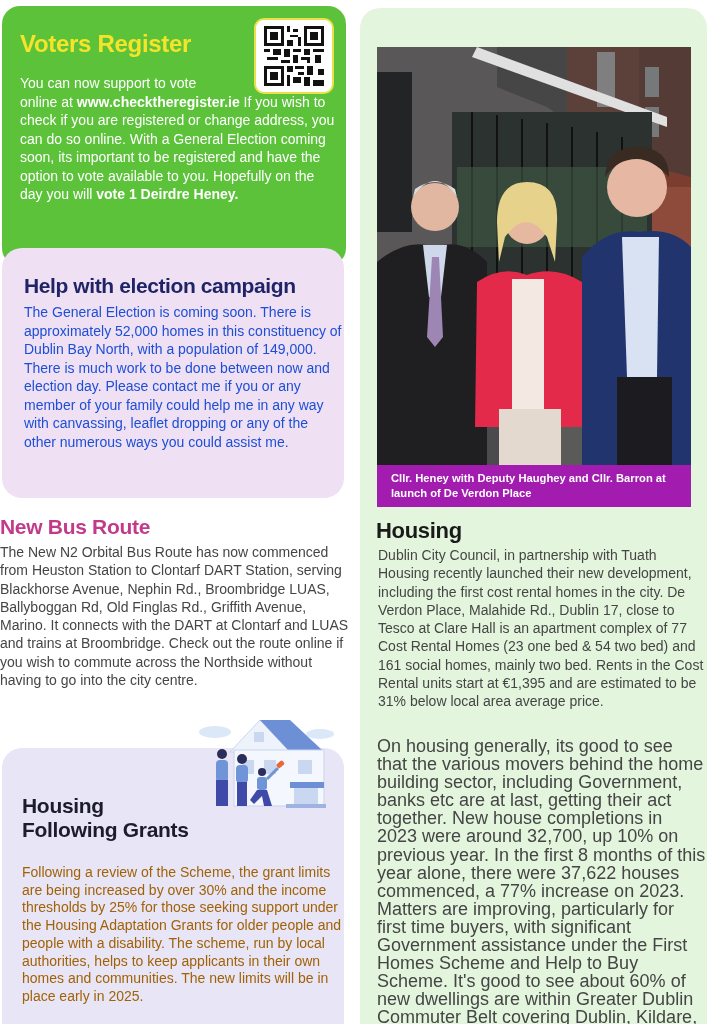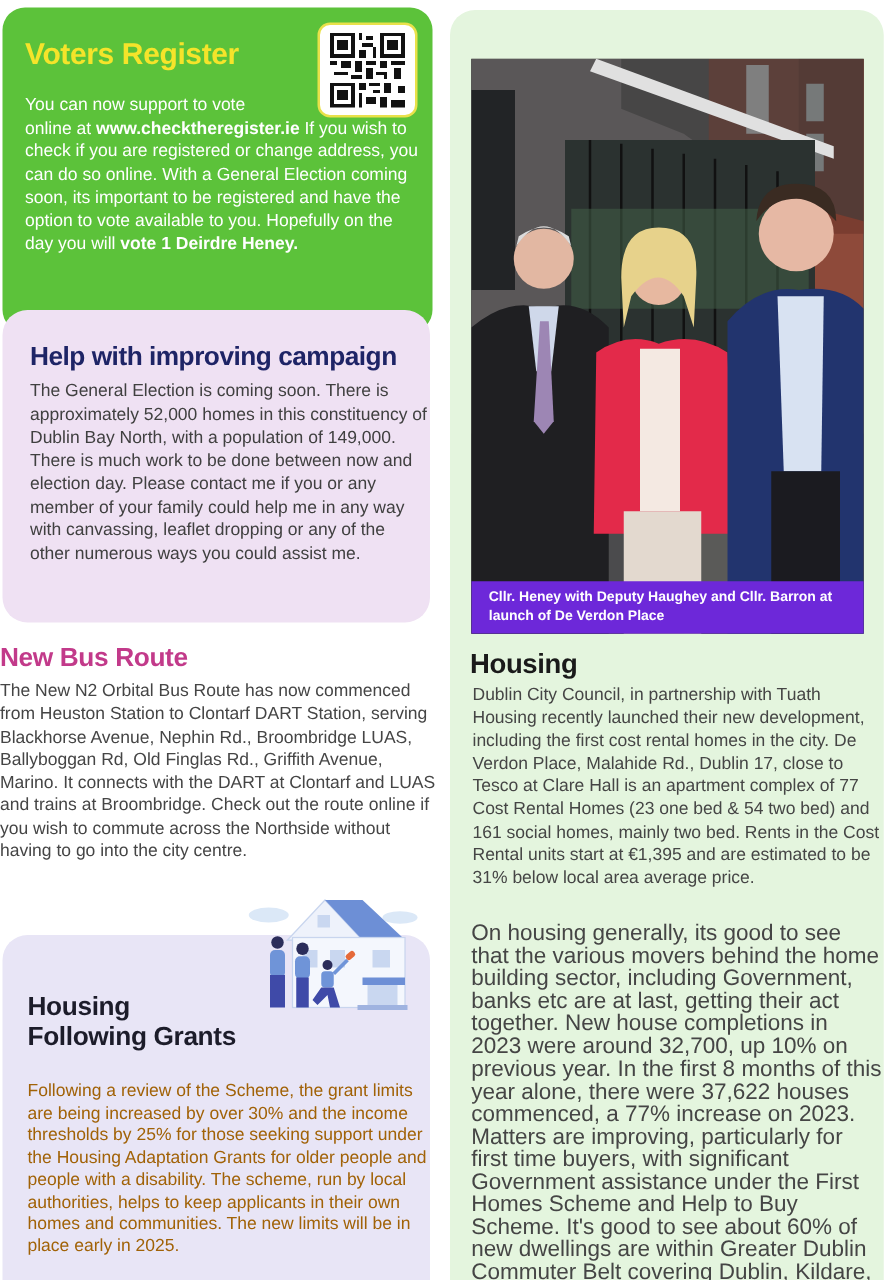--- a/index.html
+++ b/index.html
@@ -9,33 +9,33 @@
   #voters { left:2px; top:6px; width:344px; height:260px; background:#5cc23a; border-radius:18px; }
   #voters h2 { position:absolute; left:18px; top:24px; margin:0; font-size:24px; font-weight:bold; color:#f5e42a; letter-spacing:-0.3px; }
   #voters .qr { position:absolute; left:252px; top:12px; width:76px; height:72px; background:#fff; border-radius:10px; border:2px solid #e9e14a; }
   #voters .qr svg { position:absolute; left:8px; top:6px; }
   #voters p { position:absolute; left:18px; top:68px; width:320px; margin:0; font-size:14px; line-height:18.5px; color:#ffffff; }
   #voters p .l1 { display:block; width:230px; }
   #voters b { font-weight:bold; }
   
   #help { left:2px; top:248px; width:342px; height:250px; background:#efe1f3; border-radius:20px; }
   #help h2 { position:absolute; left:22px; top:26px; margin:0; font-size:21px; font-weight:bold; color:#1e2466; letter-spacing:-0.4px; }
-  #help p { position:absolute; left:22px; top:55px; width:318px; margin:0; font-size:14px; line-height:18.5px; color:#404040; }
+  #help p { position:absolute; left:22px; top:55px; width:318px; margin:0; font-size:14px; line-height:18.5px; color:#1d4ed8; }
   
   #bus h2 { position:absolute; left:0px; top:515px; margin:0; font-size:21px; font-weight:bold; color:#c23a8a; letter-spacing:-0.3px; }
   #bus p { position:absolute; left:0px; top:543px; width:350px; margin:0; font-size:14px; line-height:18.3px; color:#454545; }
   
   #grants { left:2px; top:748px; width:342px; height:276px; background:#e8e5f6; border-radius:20px 20px 0 0; }
   #grants h2 { position:absolute; left:20px; top:46px; margin:0; font-size:21px; line-height:24px; font-weight:bold; color:#1c1c2a; letter-spacing:-0.3px; }
   #grants p { position:absolute; left:20px; top:116px; width:322px; margin:0; font-size:14px; line-height:17.7px; color:#a16207; }
   #house-illustration { left:190px; top:712px; width:150px; height:105px; }
   
   #right { left:360px; top:8px; width:347px; height:1016px; background:#e4f5de; border-radius:20px 20px 0 0; }
   #photo { left:377px; top:47px; width:314px; height:460px; background:#3a3838; overflow:hidden; }
-  #caption { position:absolute; left:0; bottom:0; width:100%; height:42px; background:#6d28d9; }
+  #caption { position:absolute; left:0; bottom:0; width:100%; height:42px; background:#a21caf; }
   #caption span { position:absolute; left:14px; top:6px; width:295px; font-size:11.2px; line-height:15px; color:#ffffff; font-weight:bold; }
   #housing h2 { position:absolute; left:376px; top:518px; margin:0; font-size:22px; font-weight:bold; color:#1a1a1a; letter-spacing:-0.3px; }
   #housing .p1 { position:absolute; left:377px; top:545px; width:330px; margin:1px; font-size:14px; line-height:18.3px; color:#454545; }
   #housing .p2 { position:absolute; left:377px; top:737px; width:330px; margin:0; font-size:18px; line-height:18.1px; color:#454545; }
 </style>
 </head>
 <body>
 
 <div id="voters" class="abs">
   <h2>Voters Register</h2>
@@ -80,21 +80,21 @@
           <rect x="15" y="11" width="1" height="2"></rect>
       </g>
     </svg>
   </div>
   <p>
     <span class="l1">You can now support to vote</span><span>online at </span><b>www.checktheregister.ie</b><span> If you wish to check if you are registered or change address, you can do so online.  With a General Election coming soon, its important to be registered and have the option to vote available to you.  Hopefully on the day you will </span><b>vote 1 Deirdre Heney.</b>
   </p>
 </div>
 
 <div id="help" class="abs">
-  <h2>Help with improving campaign</h2>
+  <h2>Help with election campaign</h2>
   <p>The General Election is coming soon. There is approximately 52,000 homes in this constituency of Dublin Bay North, with a population of 149,000. There is much work to be done between now and election day. Please contact me if you or any member of your family could help me in any way with canvassing, leaflet dropping or any of the other numerous ways you could assist me.</p>
 </div>
 
 <div id="bus">
   <h2>New Bus Route</h2>
   <p>The New N2 Orbital Bus Route has now commenced from Heuston Station to Clontarf DART Station, serving Blackhorse Avenue, Nephin Rd., Broombridge LUAS, Ballyboggan Rd, Old Finglas Rd., Griffith Avenue, Marino. It connects with the DART at Clontarf and LUAS and trains at Broombridge. Check out the route online if you wish to commute across the Northside without having to go into the city centre.</p>
 </div>
 
 <div id="grants" class="abs">
   <h2><span>Housing</span><br><span>Following Grants</span></h2>

